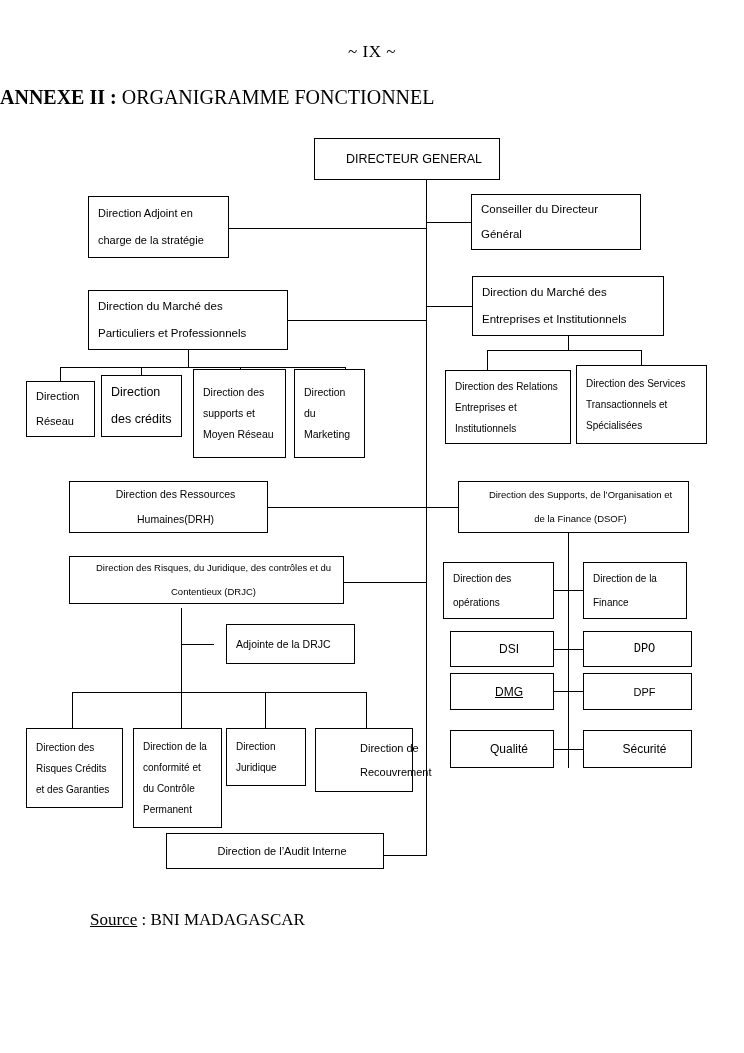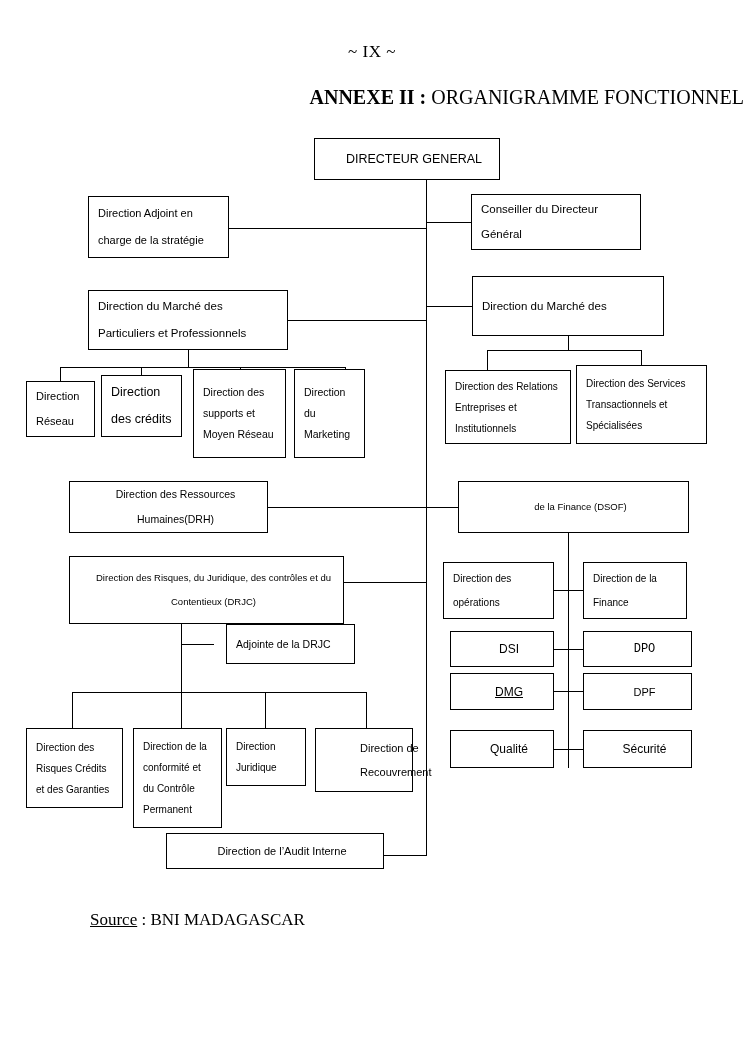--- a/index.html
+++ b/index.html
@@ -28,21 +28,21 @@
     text-align: center;
     font-family: "Liberation Serif", serif;
     font-size: 17px;
     letter-spacing: 0.5px;
   }
   .doc-title {
     position: absolute;
     left: 0;
     top: 86px;
     width: 744px;
-    text-align: right;
+    text-align: left;
     font-family: "Liberation Serif", serif;
     font-size: 20px;
   }
   .doc-title .strong {
     font-weight: bold;
   }
   .source {
     position: absolute;
     left: 90px;
     top: 910px;
@@ -141,20 +141,21 @@
       <div class="node al-left" style="left: 88px; top: 196px; width: 141px; height: 62px; font-size: 11px; line-height: 27px;">
         <span class="ln">Direction Adjoint en</span>
         <span class="ln">charge de la stratégie</span>
       </div>
       <div class="node al-left" style="left: 88px; top: 290px; width: 200px; height: 60px; font-size: 11.5px; line-height: 27px;">
         <span class="ln">Direction du Marché des</span>
         <span class="ln">Particuliers et Professionnels</span>
       </div>
       <div class="node al-left" style="left: 472px; top: 276px; width: 192px; height: 60px; font-size: 11.5px; line-height: 27px;">
         <span class="ln">Direction du Marché des</span>
+        <span class="ln">Entreprises et Institutionnels</span>
       </div>
       <div class="node al-left" style="left: 26px; top: 381px; width: 69px; height: 56px; font-size: 11px; line-height: 25px;">
         <span class="ln">Direction</span>
         <span class="ln">Réseau</span>
       </div>
       <div class="node al-left" style="left: 101px; top: 375px; width: 81px; height: 62px; font-size: 12.5px; line-height: 27px;">
         <span class="ln">Direction</span>
         <span class="ln">des crédits</span>
       </div>
       <div class="node al-left" style="left: 193px; top: 369px; width: 93px; height: 89px; font-size: 10.5px; line-height: 21px;">
@@ -175,23 +176,24 @@
       <div class="node al-left" style="left: 576px; top: 365px; width: 131px; height: 79px; font-size: 10px; line-height: 21px;">
         <span class="ln">Direction des Services</span>
         <span class="ln">Transactionnels et</span>
         <span class="ln">Spécialisées</span>
       </div>
       <div class="node al-center" style="left: 69px; top: 481px; width: 199px; height: 52px; font-size: 10.5px; line-height: 25px;">
         <span class="ln">Direction des Ressources</span>
         <span class="ln">Humaines(DRH)</span>
       </div>
       <div class="node al-center" style="left: 458px; top: 481px; width: 231px; height: 52px; font-size: 9.5px; line-height: 24px;">
+        <span class="ln">Direction des Supports, de l’Organisation et</span>
         <span class="ln">de la Finance (DSOF)</span>
       </div>
-      <div class="node al-center" style="left: 69px; top: 556px; width: 275px; height: 68px; font-size: 9.5px; line-height: 24px;">
+      <div class="node al-center" style="left: 69px; top: 556px; width: 275px; height: 48px; font-size: 9.5px; line-height: 24px;">
         <span class="ln">Direction des Risques, du Juridique, des contrôles et du</span>
         <span class="ln">Contentieux (DRJC)</span>
       </div>
       <div class="node al-left" style="left: 214px; top: 624px; width: 129px; height: 40px; font-size: 10.5px; line-height: 20px; margin-left: 12px;">
         <span class="ln">Adjointe de la DRJC</span>
       </div>
       <div class="node al-left" style="left: 443px; top: 562px; width: 111px; height: 57px; font-size: 10px; line-height: 24px;">
         <span class="ln">Direction des</span>
         <span class="ln">opérations</span>
       </div>

